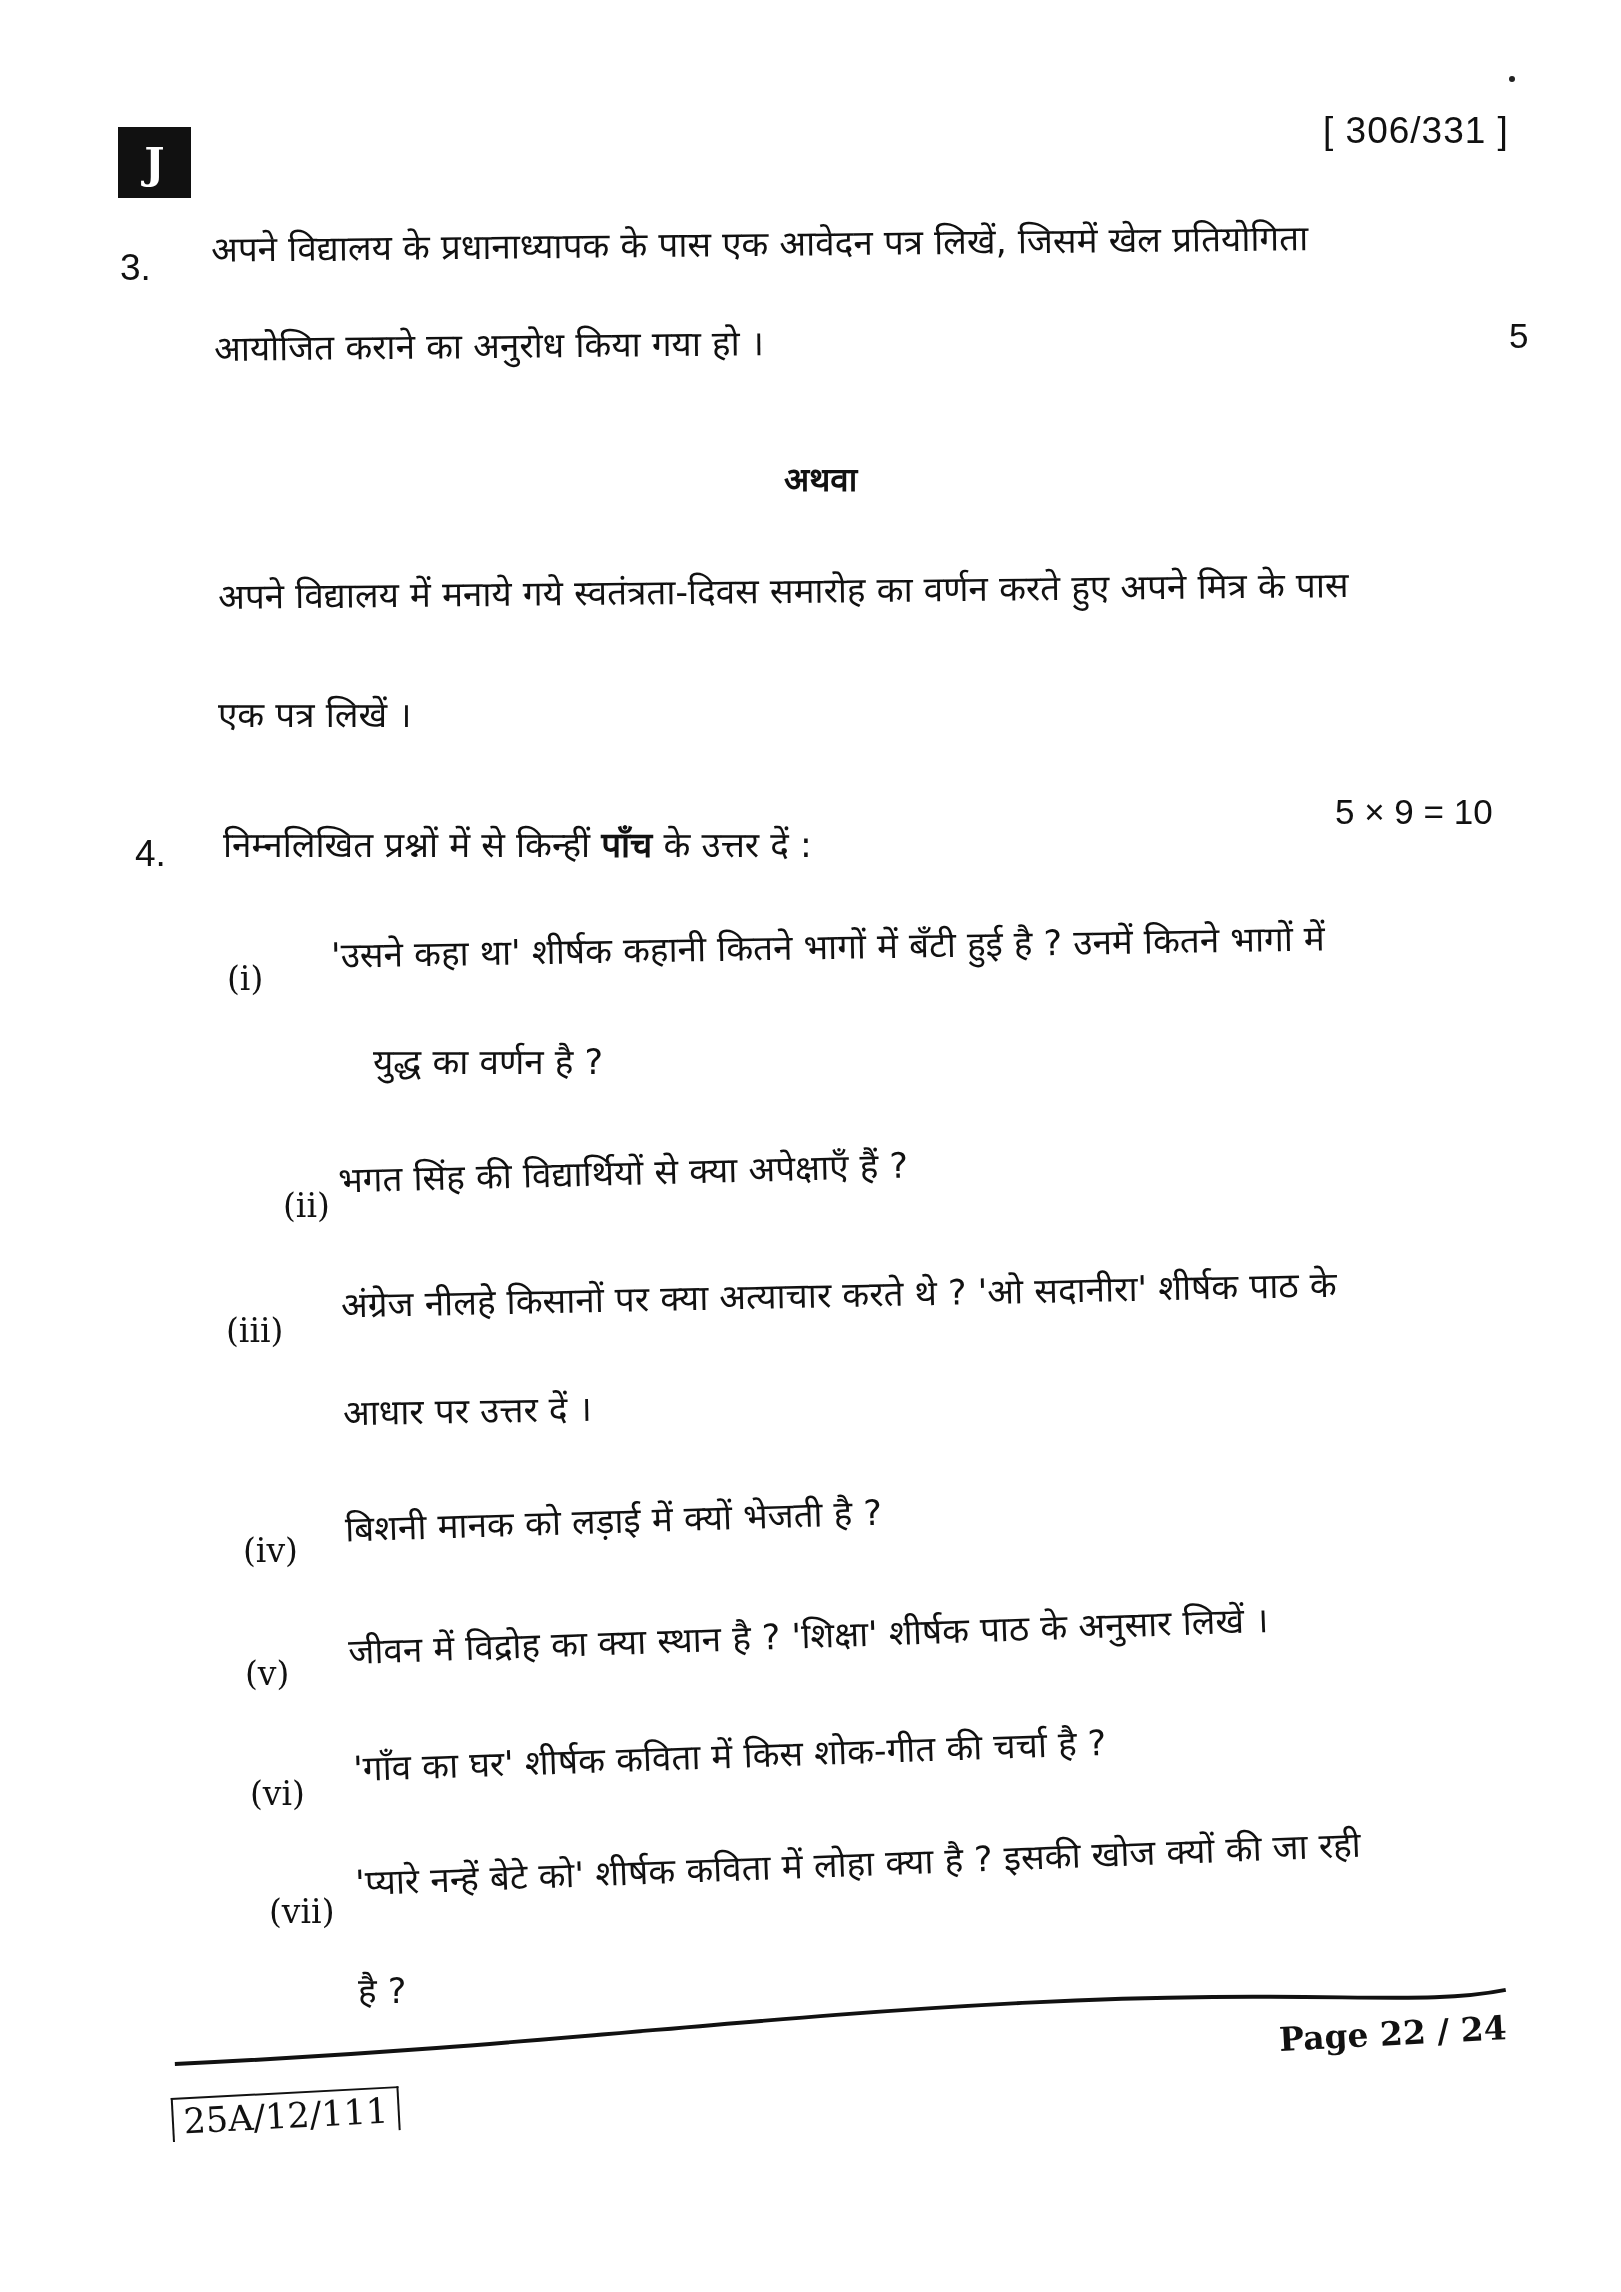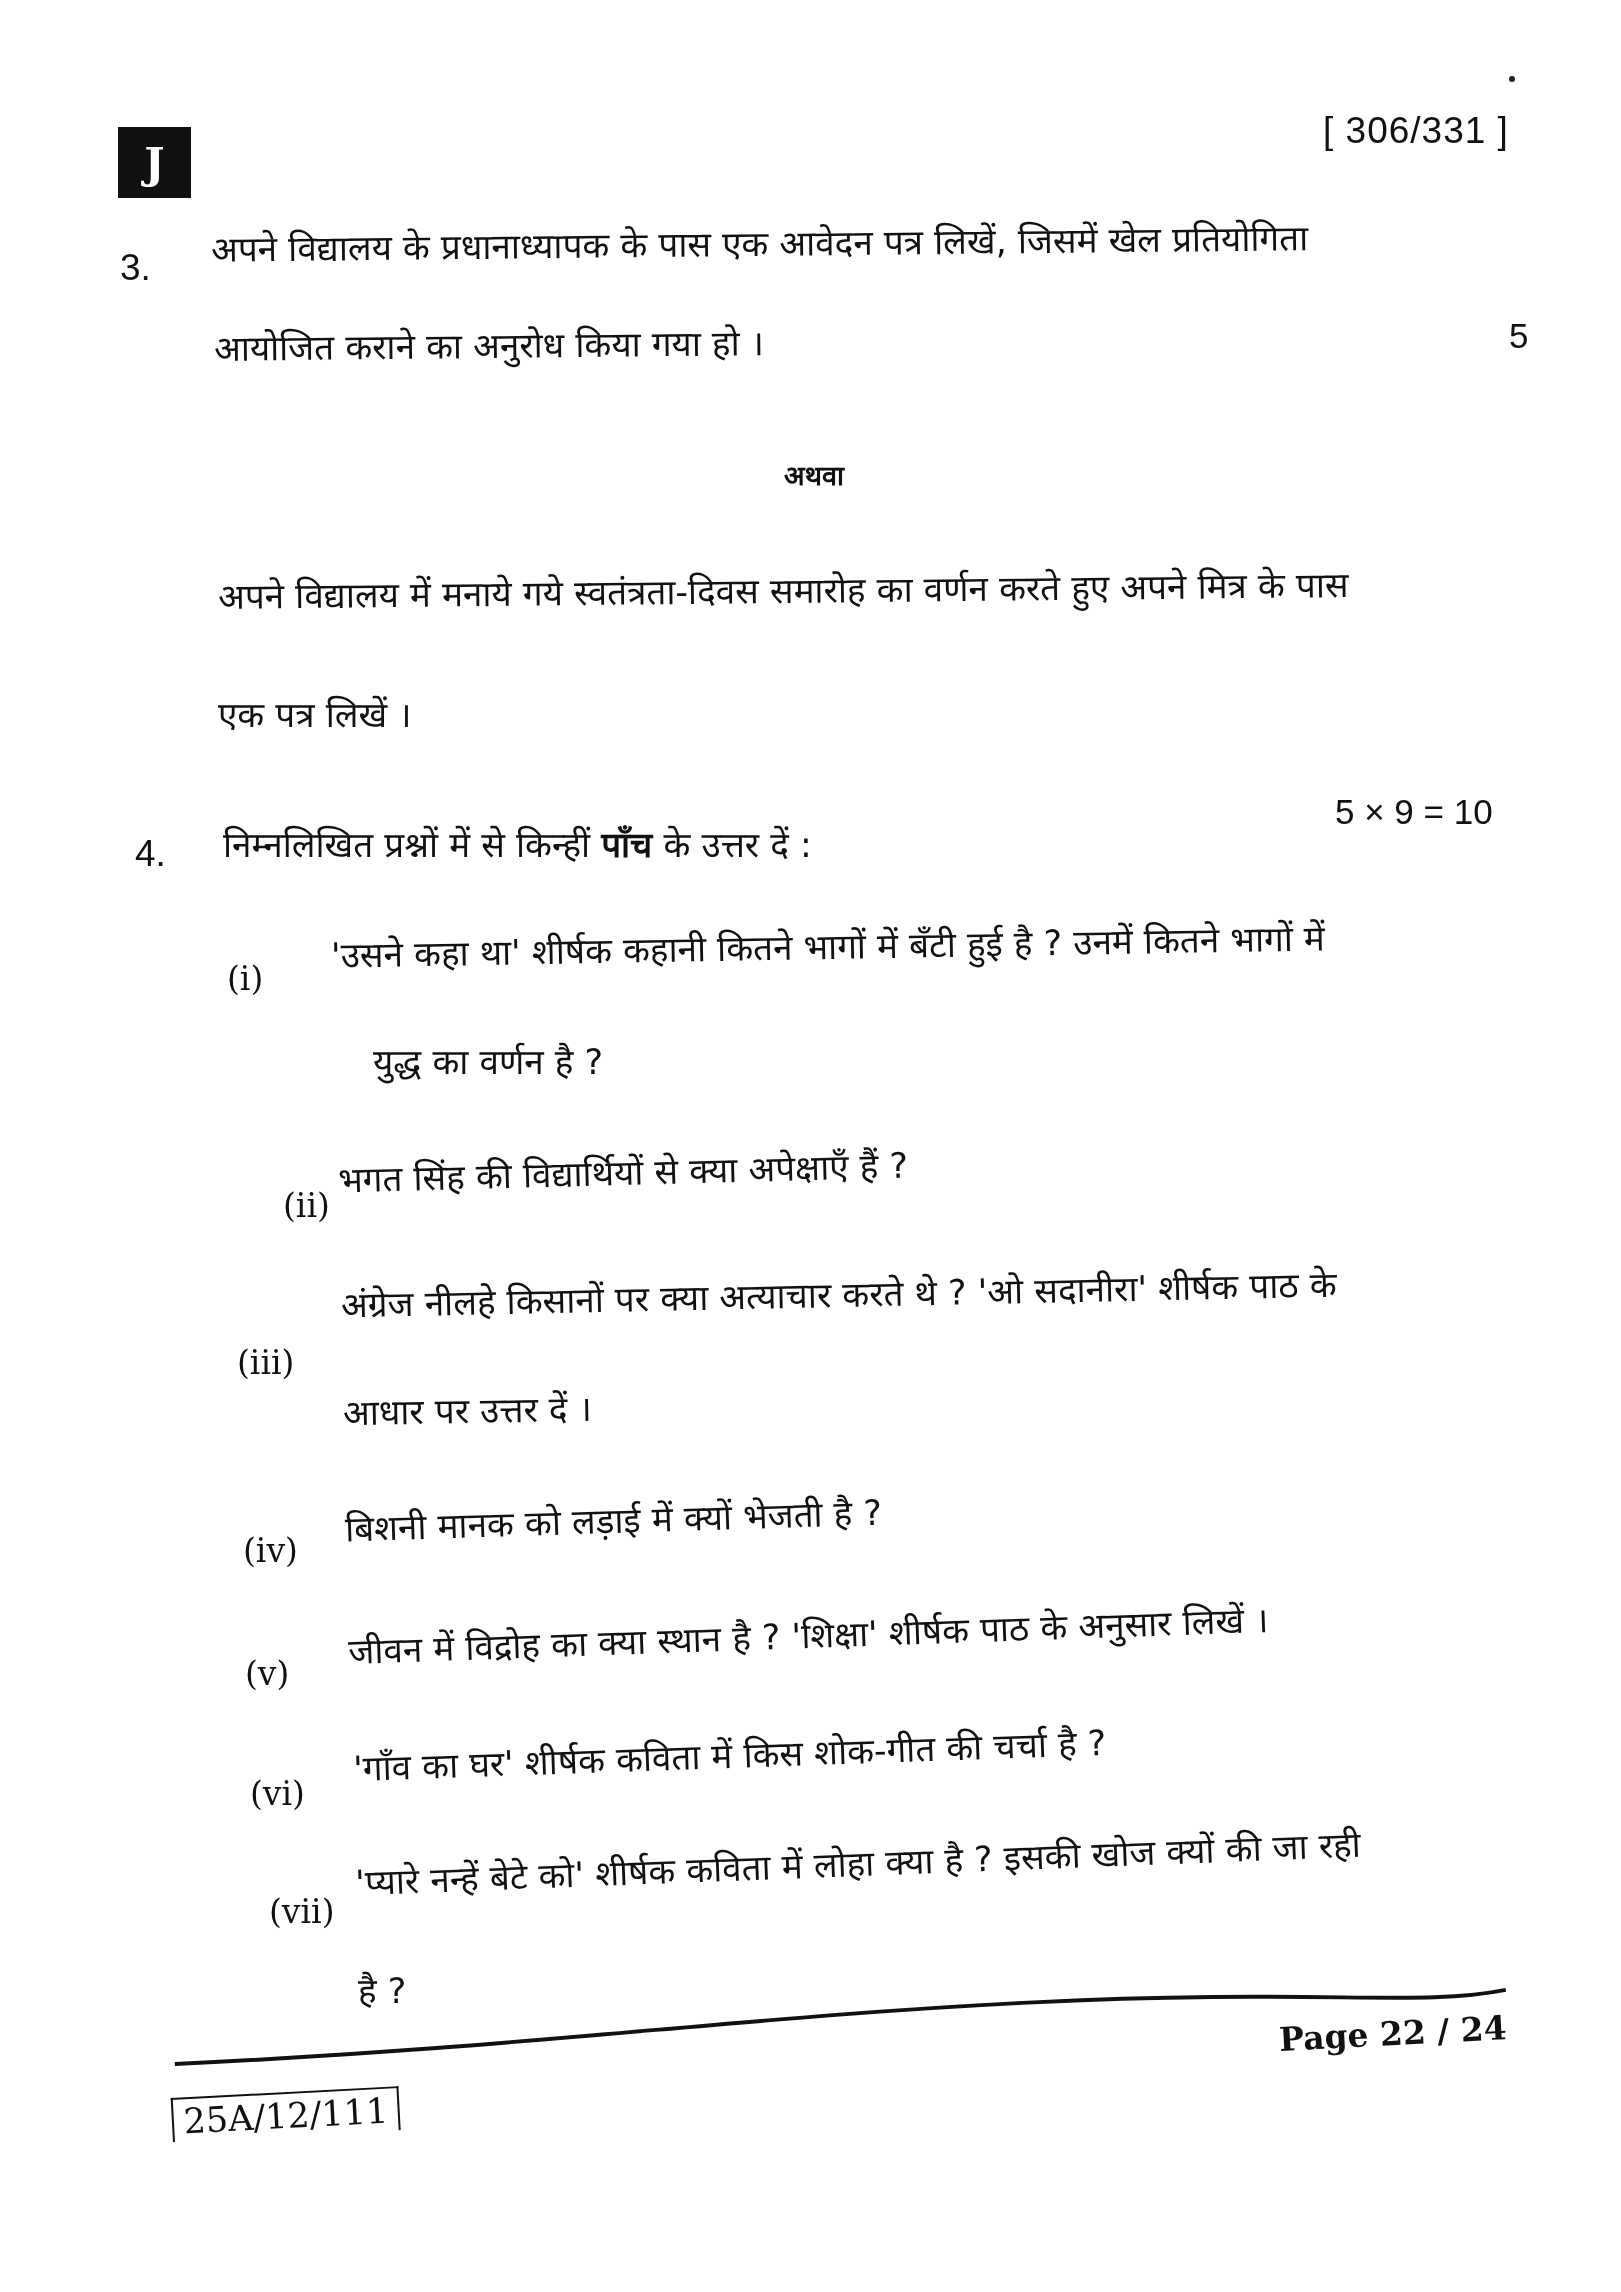--- a/index.html
+++ b/index.html
@@ -15,21 +15,21 @@
     }
     .paper-code {
       position: absolute; left: 1323px; top: 110px;
       font-family: "Liberation Sans", sans-serif; font-size: 37px; letter-spacing: 1px;
     }
     .dot { position: absolute; left: 1509px; top: 76px; width: 5.9px; height: 5.9px; background:#222; border-radius:50%; }
     .q { position: absolute; font-size: 35px; line-height: 1.2; white-space: nowrap; }
     .qnum { position: absolute; font-family: "Liberation Sans", sans-serif; font-size: 37px; }
     .marks { position: absolute; font-family: "Liberation Sans", sans-serif; font-size: 35px; }
     .sub-label { position: absolute; font-family: "DejaVu Serif", serif; font-size: 33px; }
-    .athva { position: absolute; left: 784px; top: 456px; font-size: 27px; font-weight: bold; }
+    .athva { position: absolute; left: 784px; top: 456px; font-size: 33px; font-weight: bold; }
     .page-num {
       position: absolute; left: 1279px; top: 2014px; font-family: "DejaVu Serif", serif;
       font-weight: bold; font-size: 33px; transform: rotate(-3deg);
     }
     .footer-line {
       position: absolute; left: 147px; top: 1988px; width: 1372px; height: 78px;
     }
     .code-box {
       position: absolute; left: 173px; top: 2098px; padding: 2px 9.8px 0 9.8px;
       border: 2.9px solid #111; border-bottom: none; font-family: "DejaVu Serif", serif;
@@ -59,21 +59,21 @@
   </div>
   <div class="marks" style="left:1335px; top:792px;">5 × 9 = 10</div>
 
   <div class="sub-label" style="left:227px; top:959px;">(i)</div>
   <div class="q" style="left:331px; top:926px; transform:rotate(-1deg);">'उसने कहा था' शीर्षक कहानी कितने भागों में बँटी हुई है ? उनमें कितने भागों में</div>
   <div class="q" style="left:333px; top:1041px;margin-left:40px;">युद्ध का वर्णन है ?</div>
 
   <div class="sub-label" style="left:235px; top:1186px;margin-left:48px;">(ii)</div>
   <div class="q" style="left:338px; top:1152px; transform:rotate(-1.5deg);">भगत सिंह की विद्यार्थियों से क्या अपेक्षाएँ हैं ?</div>
 
-  <div class="sub-label" style="left:237px; top:1311px;margin-top:32px;">(iii)</div>
+  <div class="sub-label" style="left:226px; top:1311px;">(iii)</div>
   <div class="q" style="left:341px; top:1274px; transform:rotate(-1.2deg);">अंग्रेज नीलहे किसानों पर क्या अत्याचार करते थे ? 'ओ सदानीरा' शीर्षक पाठ के</div>
   <div class="q" style="left:343px; top:1390px; transform:rotate(-1deg);">आधार पर उत्तर दें ।</div>
 
   <div class="sub-label" style="left:243px; top:1531px;">(iv)</div>
   <div class="q" style="left:345px; top:1500px; transform:rotate(-1.8deg);">बिशनी मानक को लड़ाई में क्यों भेजती है ?</div>
 
   <div class="sub-label" style="left:245px; top:1654px;">(v)</div>
   <div class="q" style="left:348px; top:1615px; transform:rotate(-2deg);">जीवन में विद्रोह का क्या स्थान है ? 'शिक्षा' शीर्षक पाठ के अनुसार लिखें ।</div>
 
   <div class="sub-label" style="left:250px; top:1774px;">(vi)</div>

